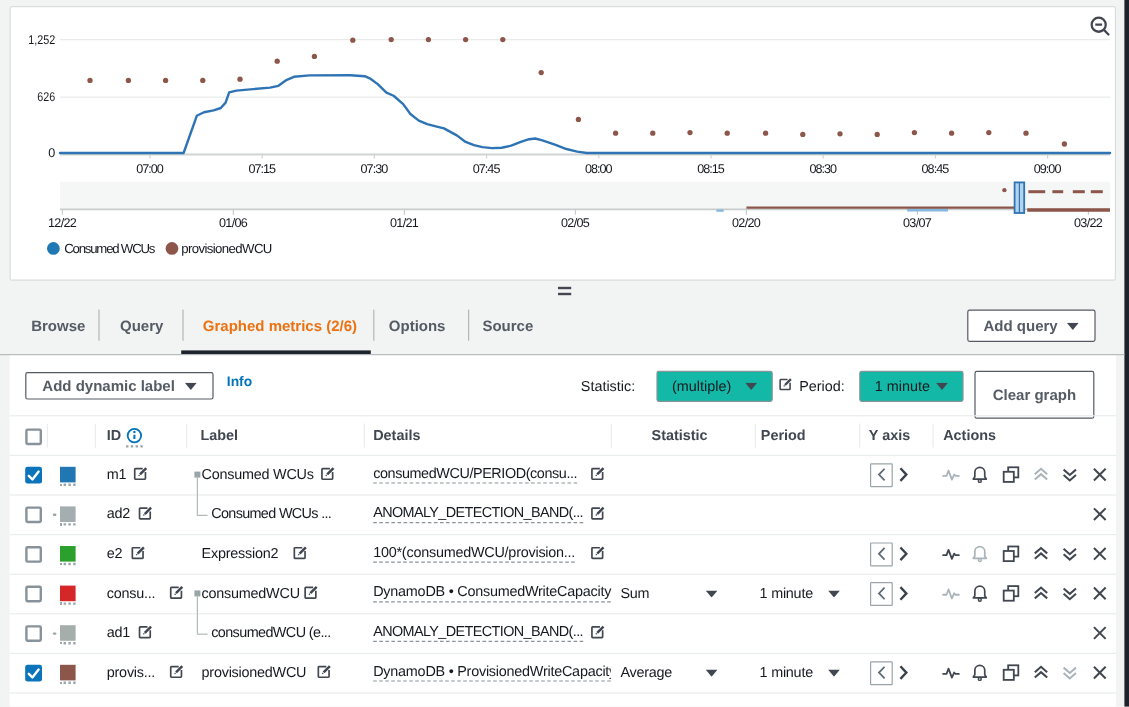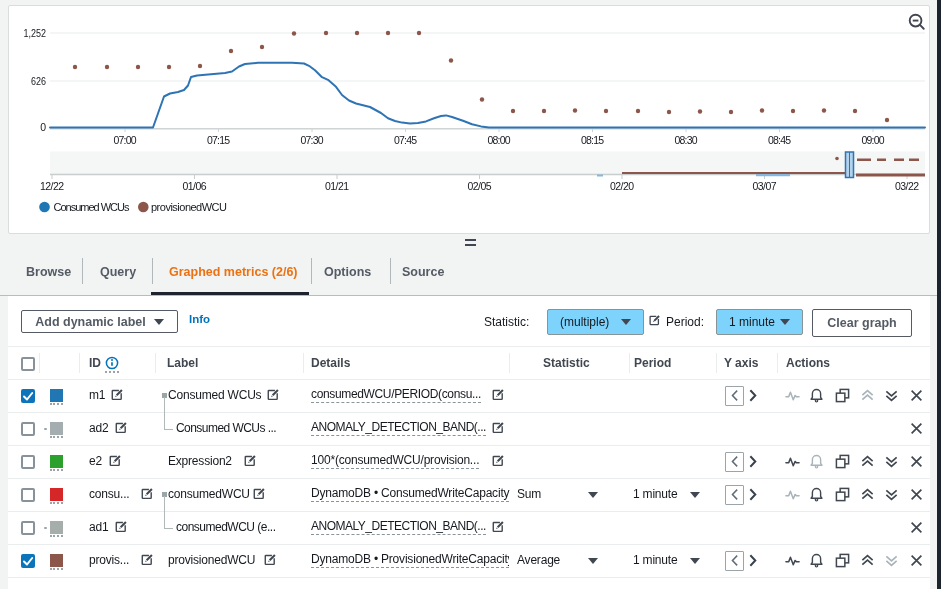--- a/index.html
+++ b/index.html
@@ -7,21 +7,21 @@
 .abs{position:absolute}
 .card1{position:absolute;left:8px;top:5px;width:922px;height:229px;background:#fff;border:1px solid #d9dddd;border-radius:2px}
 .botcard{position:absolute;left:8px;top:296px;width:922px;height:293px;background:#fff}
 .darkstrip{position:absolute;left:937px;top:0;width:4px;height:589px;background:#1c232c}
 .apply{position:absolute;left:629px;top:12px;width:252px;text-align:right;font-weight:bold;font-size:12.5px;color:#424650}
 .tab{position:absolute;top:265px;font-size:12.5px;font-weight:bold;color:#545b64;white-space:nowrap}
 .tabsep{position:absolute;top:258px;width:1px;height:26px;background:#b0b8bb}
 .tabline{position:absolute;left:0;top:295px;width:937px;height:1px;background:#b7bdbf}
 .tabsel{position:absolute;left:151px;top:291.5px;width:158px;height:3.5px;background:#1d242e}
 .btn{position:absolute;border:1px solid #545b64;border-radius:2px;background:#fff;font-weight:bold;color:#545b64;font-size:12.5px;display:flex;align-items:center;justify-content:center;gap:8px;white-space:nowrap}
-.sel{position:absolute;border:1px solid #879596;border-radius:2px;background:#7dd3fc;font-size:12px;color:#16191f;display:flex;align-items:center;padding:0 12px;justify-content:space-between}
+.sel{position:absolute;border:1px solid #879596;border-radius:2px;background:#14b8a6;font-size:12px;color:#16191f;display:flex;align-items:center;padding:0 12px;justify-content:space-between}
 .lbl13{position:absolute;font-size:12px;color:#16191f;white-space:nowrap}
 .hd{position:absolute;top:356px;font-size:12px;font-weight:bold;color:#414750;white-space:nowrap}
 .hsep{position:absolute;top:353px;width:1px;height:20px;background:#eaeded}
 .rowline{position:absolute;left:8px;width:922px;height:1px;background:#eaeded}
 .cb{position:absolute;width:14px;height:14px;border:2px solid #87929a;border-radius:2px;background:#fff}
 .cbc{position:absolute;width:14px;height:14px;border-radius:2px;background:#0b74bb}
 .sw{position:absolute;width:13px;height:13px}
 .swu{position:absolute;width:13px;height:2px;border-bottom:2px dotted #9aa5aa}
 .ct{position:absolute;font-size:12px;letter-spacing:-0.2px;color:#16191f;white-space:nowrap}
 .dotted{border-bottom:1px dashed #8a959a;padding-bottom:1px}
@@ -162,20 +162,23 @@
 <div class="tab" style="left:100px">Query</div>
 <div class="tab" style="left:169px;color:#ec7211">Graphed metrics (2/6)</div>
 <div class="tab" style="left:324px">Options</div>
 <div class="tab" style="left:402px">Source</div>
 <div class="tabsep" style="left:82px"></div>
 <div class="tabsep" style="left:151.5px"></div>
 <div class="tabsep" style="left:310.5px"></div>
 <div class="tabsep" style="left:390px"></div>
 <div class="tabline"></div>
 <div class="tabsel"></div>
+<div class="btn" style="left:806px;top:258px;width:107px;height:27px">Add query <svg width="10" height="6" viewBox="0 0 10 6">
+        <polygon points="0,0 10,0 5,6" fill="#414750"></polygon>
+      </svg></div>
 
 <div class="btn" style="left:21px;top:310px;width:157px;height:23px">Add dynamic label <svg width="10" height="6" viewBox="0 0 10 6">
         <polygon points="0,0 10,0 5,6" fill="#414750"></polygon>
       </svg></div>
 <div class="abs" style="left:189px;top:313px;font-size:11.5px;font-weight:bold;color:#0073bb">Info</div>
 <div class="lbl13" style="left:484px;top:315px">Statistic:</div>
 <div class="sel" style="left:547px;top:309px;width:97px;height:26px">
       <span>(multiple)</span>
       <svg width="10" height="6" viewBox="0 0 10 6">
         <polygon points="0,0 10,0 5,6" fill="#414750"></polygon>
@@ -184,21 +187,21 @@
 <svg class="icon" style="left:648px;top:314px;color:#414750" width="13" height="13" viewBox="0 0 16 16">
       <use href="#edit"></use>
     </svg>
 <div class="lbl13" style="left:666px;top:315px">Period:</div>
 <div class="sel" style="left:716px;top:309px;width:87px;height:26px">
       <span>1 minute</span>
       <svg width="10" height="6" viewBox="0 0 10 6">
         <polygon points="0,0 10,0 5,6" fill="#414750"></polygon>
       </svg>
     </div>
-<div class="btn" style="left:812px;top:309px;width:100px;height:28px">Clear graph</div>
+<div class="btn" style="left:812px;top:309px;width:100px;height:40px">Clear graph</div>
 
 <div class="rowline" style="top:346px"></div>
 <div class="cb" style="left:21px;top:357px"></div>
 <div class="hd" style="left:89px">ID</div>
 <svg class="icon" style="left:105px;top:356px" width="14" height="14" viewBox="0 0 14 14">
       <circle cx="7" cy="7" r="5.6" fill="#fff" stroke="#0073bb" stroke-width="1.5"></circle>
       <line x1="7" y1="6.2" x2="7" y2="9.8" stroke="#0073bb" stroke-width="1.7"></line>
       <circle cx="7" cy="4" r="1" fill="#0073bb"></circle>
     </svg>
 <div class="abs" style="left:105px;top:371px;width:14px;border-bottom:2px dotted #9aa5aa"></div>

